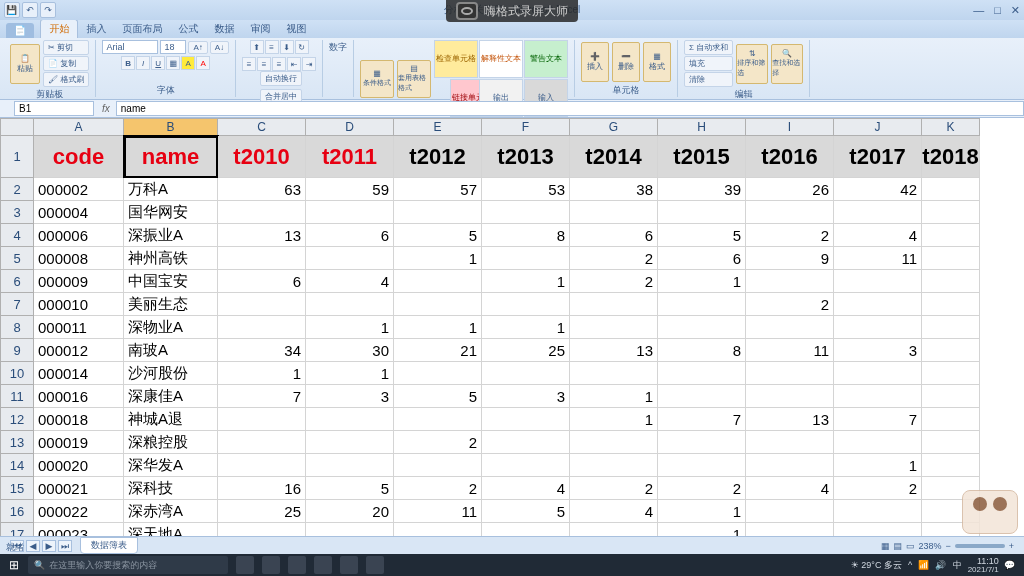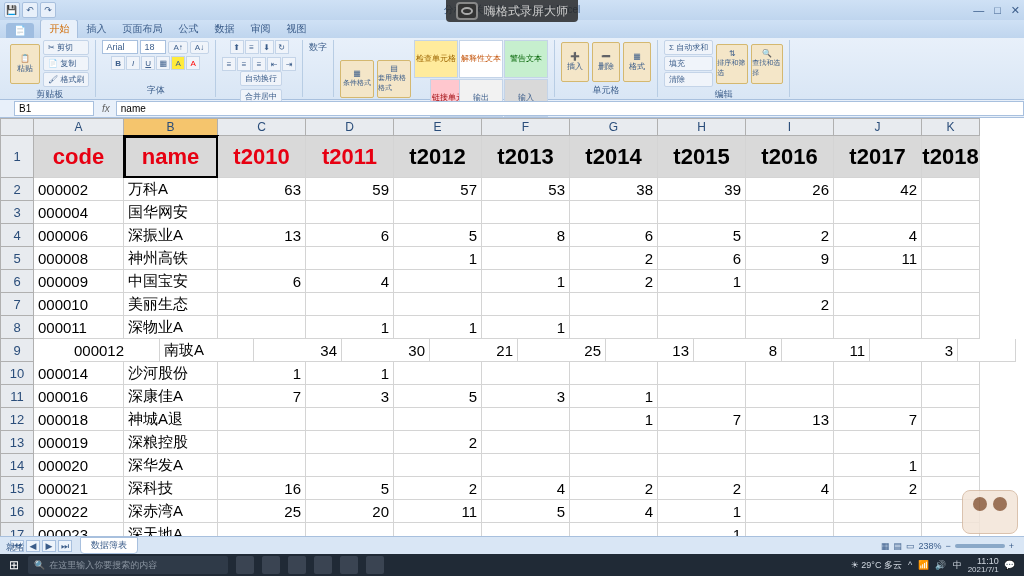--- a/index.html
+++ b/index.html
@@ -126,21 +126,21 @@
         <span class="smallbtn">✂ 剪切</span>
         <span class="smallbtn">📄 复制</span>
         <span class="smallbtn">🖌 格式刷</span>
       </div>
     </div>
     <div class="label">剪贴板</div>
   </div>
   <div class="group">
     <div class="body stack" style="gap:2px">
       <div class="fontrow">
-        <div class="combobox" style="width:36px">Arial</div>
+        <div class="combobox" style="width:56px">Arial</div>
         <div class="combobox" style="width:26px">18</div>
         <span class="smallbtn">A↑</span>
         <span class="smallbtn">A↓</span>
       </div>
       <div class="iconrow">
         <span>
             <b>B</b>
           </span>
         <span>
             <i>I</i>
@@ -358,21 +358,21 @@
         <div class="cell num" style="width: 88px;">1</div>
         <div class="cell num" style="width: 88px;">1</div>
         <div class="cell num" style="width: 88px;">1</div>
         <div class="cell num" style="width: 88px;"></div>
         <div class="cell num" style="width: 88px;"></div>
         <div class="cell num" style="width: 88px;"></div>
         <div class="cell num" style="width: 88px;"></div>
         <div class="cell num" style="width: 58px;"></div>
       </div>
       <div class="row">
-        <div class="cell txt" style="width: 90px; margin-left: 36px;">000012</div>
+        <div class="cell txt" style="width: 90px;">000012</div>
         <div class="cell txt" style="width: 94px;">南玻A</div>
         <div class="cell num" style="width: 88px;">34</div>
         <div class="cell num" style="width: 88px;">30</div>
         <div class="cell num" style="width: 88px;">21</div>
         <div class="cell num" style="width: 88px;">25</div>
         <div class="cell num" style="width: 88px;">13</div>
         <div class="cell num" style="width: 88px;">8</div>
         <div class="cell num" style="width: 88px;">11</div>
         <div class="cell num" style="width: 88px;">3</div>
         <div class="cell num" style="width: 58px;"></div>

